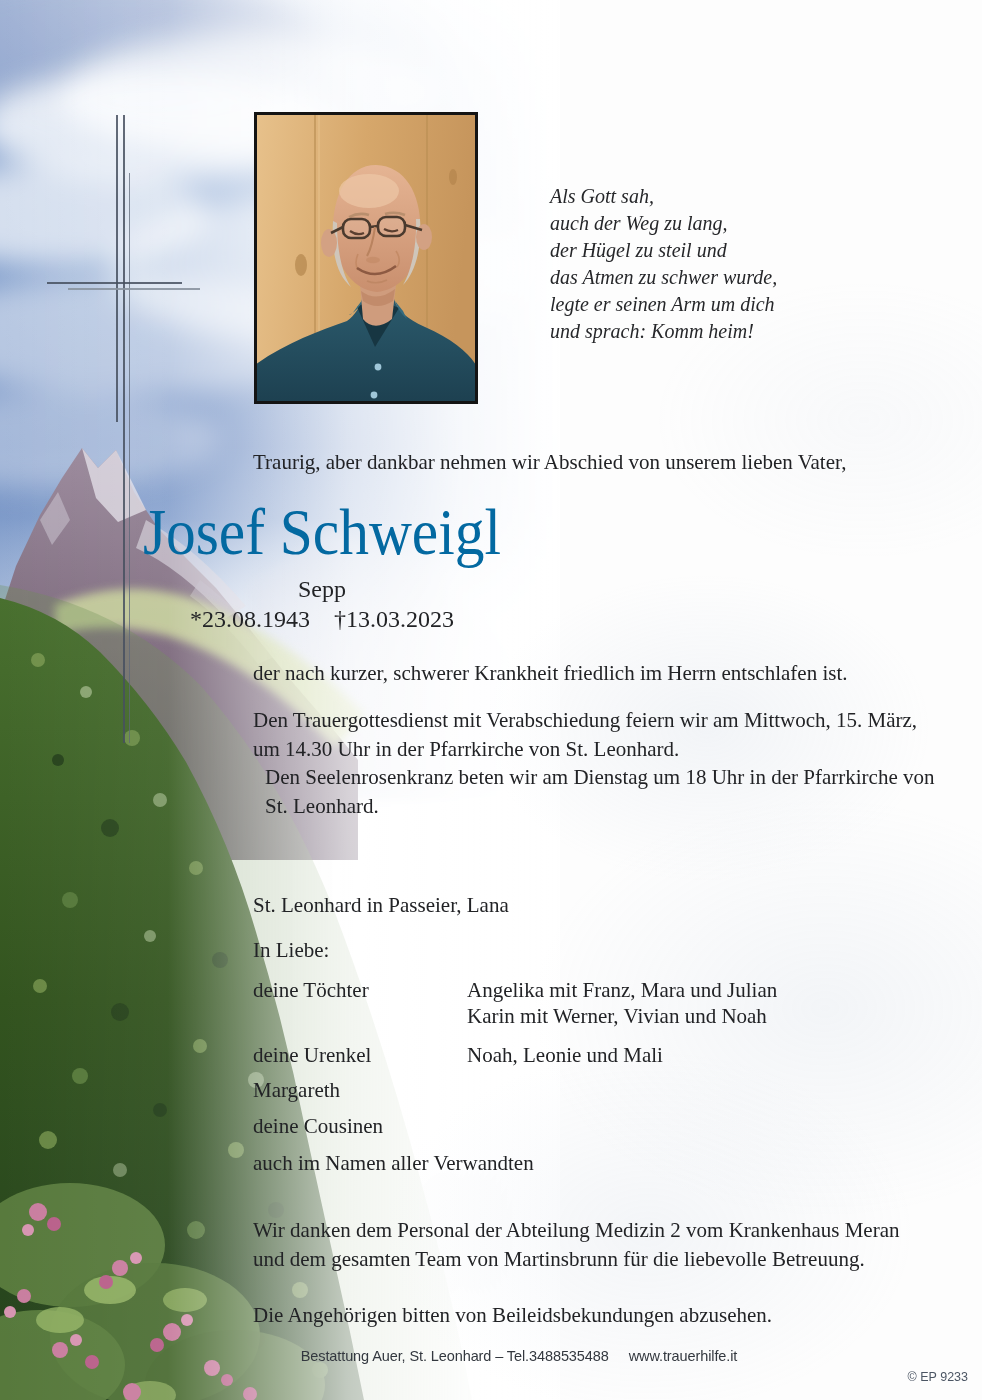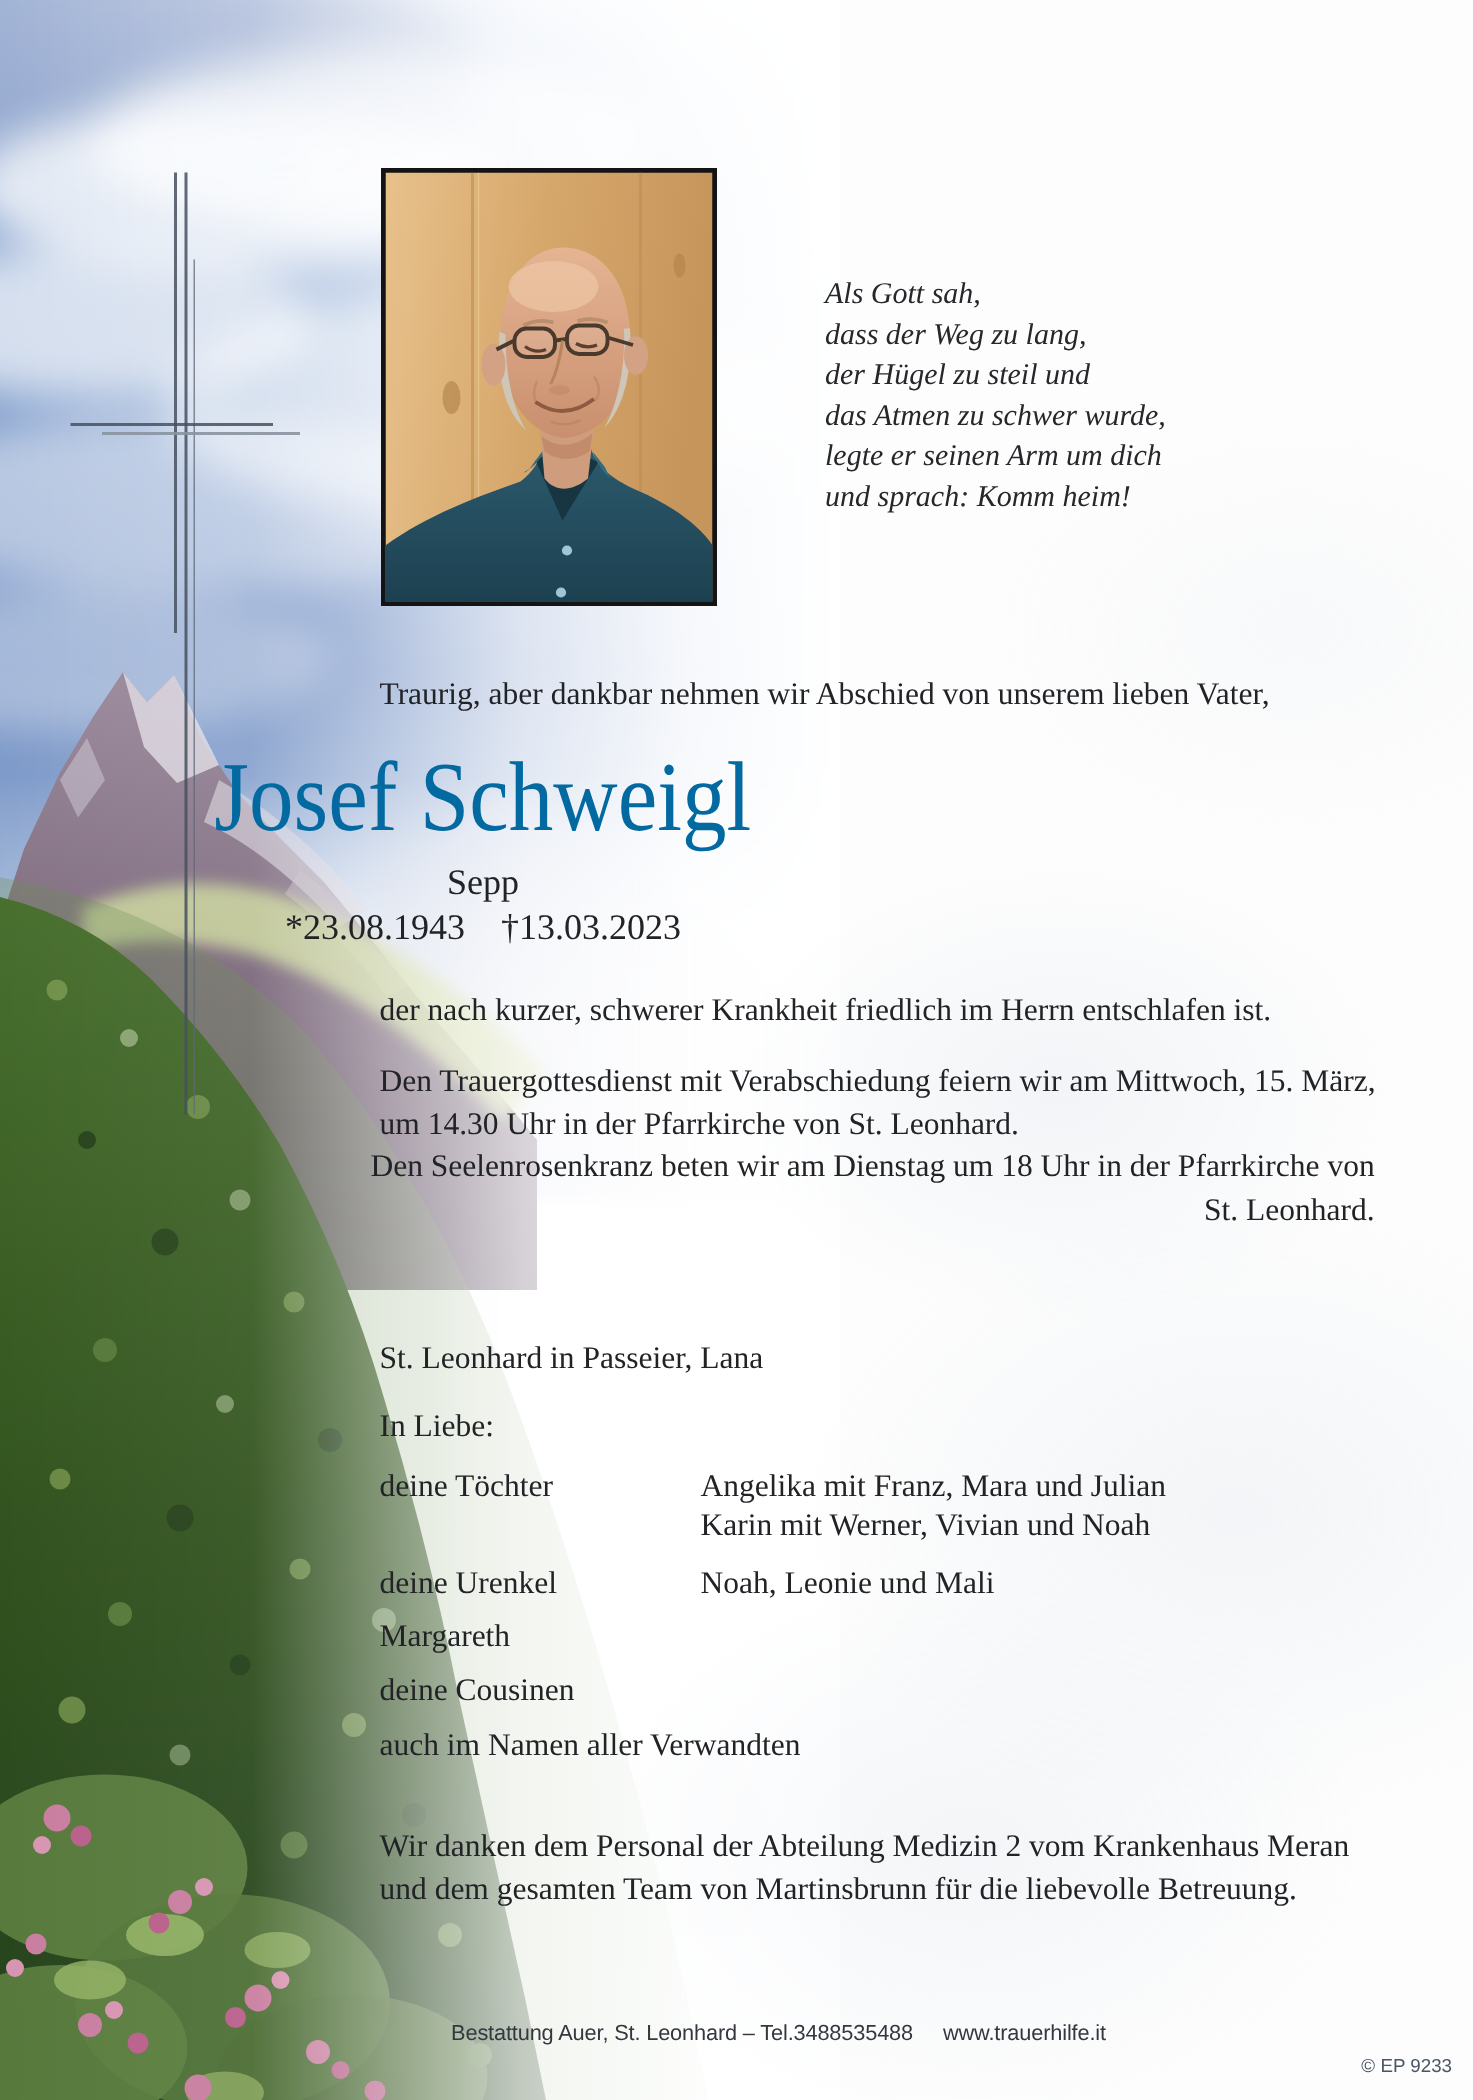--- a/index.html
+++ b/index.html
@@ -287,21 +287,21 @@
 
       <path d="M101,139 Q97,148 101,155" stroke="#c08762" stroke-width="1.6" fill="none" opacity="0.8"></path>
       <path d="M139,136 Q145,145 140,152" stroke="#c08762" stroke-width="1.6" fill="none" opacity="0.8"></path>
       <path d="M100,153 Q119,166 139,151" stroke="#8d5a42" stroke-width="2.6" fill="none"></path>
       <path d="M110,166 Q120,170 130,165" stroke="#b9835f" stroke-width="1.6" fill="none" opacity="0.7"></path>
     </svg>
   </div>
 
   <div class="poem">
     <div>Als Gott sah,</div>
-    <div>dass der Weg zu lang,</div>
+    <div>auch der Weg zu lang,</div>
     <div>der Hügel zu steil und</div>
     <div>das Atmen zu schwer wurde,</div>
     <div>legte er seinen Arm um dich</div>
     <div>und sprach: Komm heim!</div>
   </div>
 
   <div class="txt" style="left:253px;top:448px;">Traurig, aber dankbar nehmen wir Abschied von unserem lieben Vater,</div>
 
   <div class="deceased-name">
     <span>Josef Schweigl</span>
@@ -311,21 +311,21 @@
     <span class="birth">*23.08.1943</span><span class="death">†13.03.2023</span>
   </div>
 
   <div class="txt" style="left:253px;top:659px;">der nach kurzer, schwerer Krankheit friedlich im Herrn entschlafen ist.</div>
 
   <div class="txt" style="left:253px;top:706px;">
     <div>Den Trauergottesdienst mit Verabschiedung feiern wir am Mittwoch, 15. März,</div>
     <div>um 14.30 Uhr in der Pfarrkirche von St. Leonhard.</div>
   </div>
 
-  <div class="txt" style="left:247px;top:763px;text-align:right;">
+  <div class="txt" style="left:265px;top:763px;">
     <div>Den Seelenrosenkranz beten wir am Dienstag um 18 Uhr in der Pfarrkirche von</div>
     <div>St. Leonhard.</div>
   </div>
 
   <div class="txt" style="left:253px;top:843px;margin-top:48px;">St. Leonhard in Passeier, Lana</div>
 
   <div class="txt" style="left:253px;top:936px;">In Liebe:</div>
 
   <div>
     <div class="fam-row" style="top:977px;">
@@ -350,19 +350,20 @@
     <div class="fam-row" style="top:1150px;">
       <div class="fam-label">auch im Namen aller Verwandten</div>
     </div>
   </div>
 
   <div class="txt" style="left:253px;top:1216px;">
     <div>Wir danken dem Personal der Abteilung Medizin 2 vom Krankenhaus Meran</div>
     <div>und dem gesamten Team von Martinsbrunn für die liebevolle Betreuung.</div>
   </div>
 
+  <div class="txt" style="left:253px;top:1301px;">Die Angehörigen bitten von Beileidsbekundungen abzusehen.</div>
 
   <div class="footerline">
     <span>Bestattung Auer, St. Leonhard – Tel.3488535488</span><span class="website">www.trauerhilfe.it</span>
   </div>
   <div class="print-code">© EP 9233</div>
 
 </div>
 
 </body></html>

